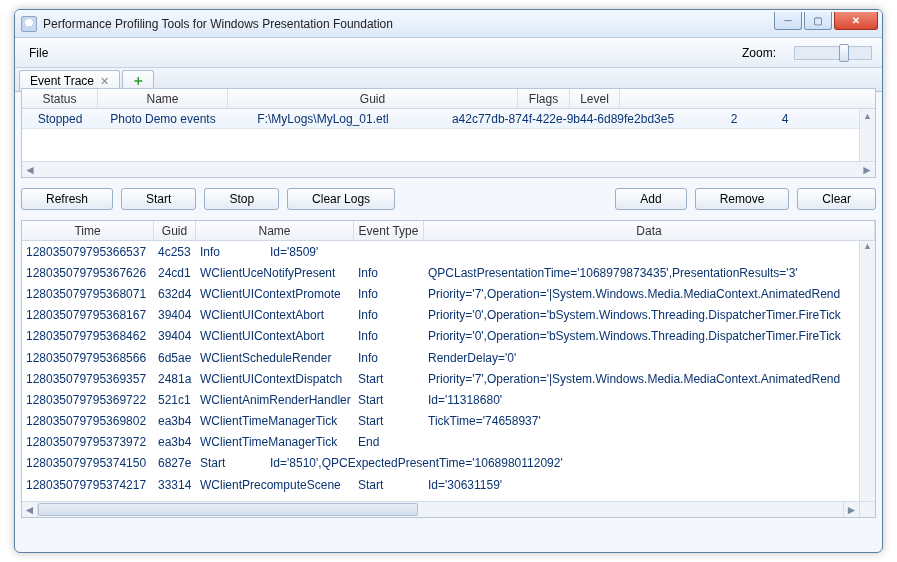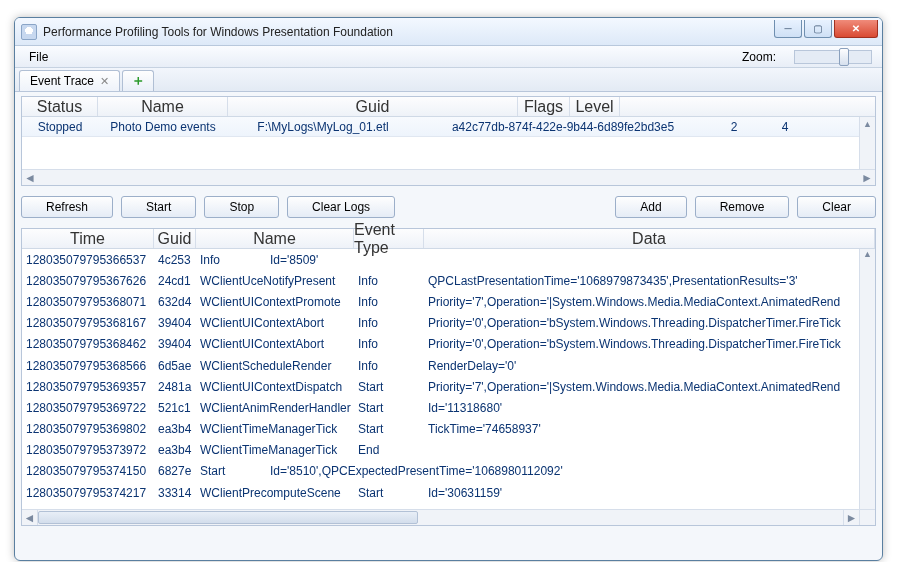--- a/index.html
+++ b/index.html
@@ -8,21 +8,21 @@
     font-family: "Segoe UI", Tahoma, sans-serif;
     font-size: 12px;
     background: #fff;
     width: 897px;
     height: 562px;
     overflow: hidden;
     position: relative;
   }
   .window {
     position: absolute;
-    left: 14px; top: 17px;
+    left: 14px; top: 9px;
     width: 869px; height: 544px;
     border: 1px solid #5a7fa0;
     border-radius: 6px;
     background: linear-gradient(#e9f1fb, #dfe9f5 28px, #f4f7fb 29px);
     box-shadow: 0 0 8px rgba(0,0,0,0.25);
     overflow: hidden;
   }
   .titlebar {
     height: 28px;
     display: flex;
@@ -50,21 +50,21 @@
     font-size: 10px; color: #3a5270;
   }
   .win-btn.close {
     width: 44px;
     background: linear-gradient(#f08b7a, #d94a33);
     color: #fff;
     border-color: #a03020;
     font-weight: bold;
   }
   .menubar {
-    height: 22px;
+    height: 30px;
     background: linear-gradient(#fafcff, #e8eef7);
     border-bottom: 1px solid #c6d2e1;
     display: flex;
     align-items: center;
     padding: 0 6px;
     text-align: right;
   }
   .menu-item { padding: 2px 8px; }
   .zoom-area {
     margin-left: auto;
@@ -120,21 +120,21 @@
     border: 1px solid #b8c6da;
     background: #fff;
     height: 90px;
     position: relative;
   }
   .grid-header {
     display: flex;
     height: 20px;
     background: linear-gradient(#fdfdfe, #eef2f8);
     border-bottom: 1px solid #cfd9e6;
-    font-size: 16px;
+    font-size: 12px;
   }
   .gh {
     border-right: 1px solid #d6deea;
     display: flex; align-items: center; justify-content: center;
     color: #333;
   }
   .trace-row {
     display: flex;
     height: 20px;
     align-items: center;

